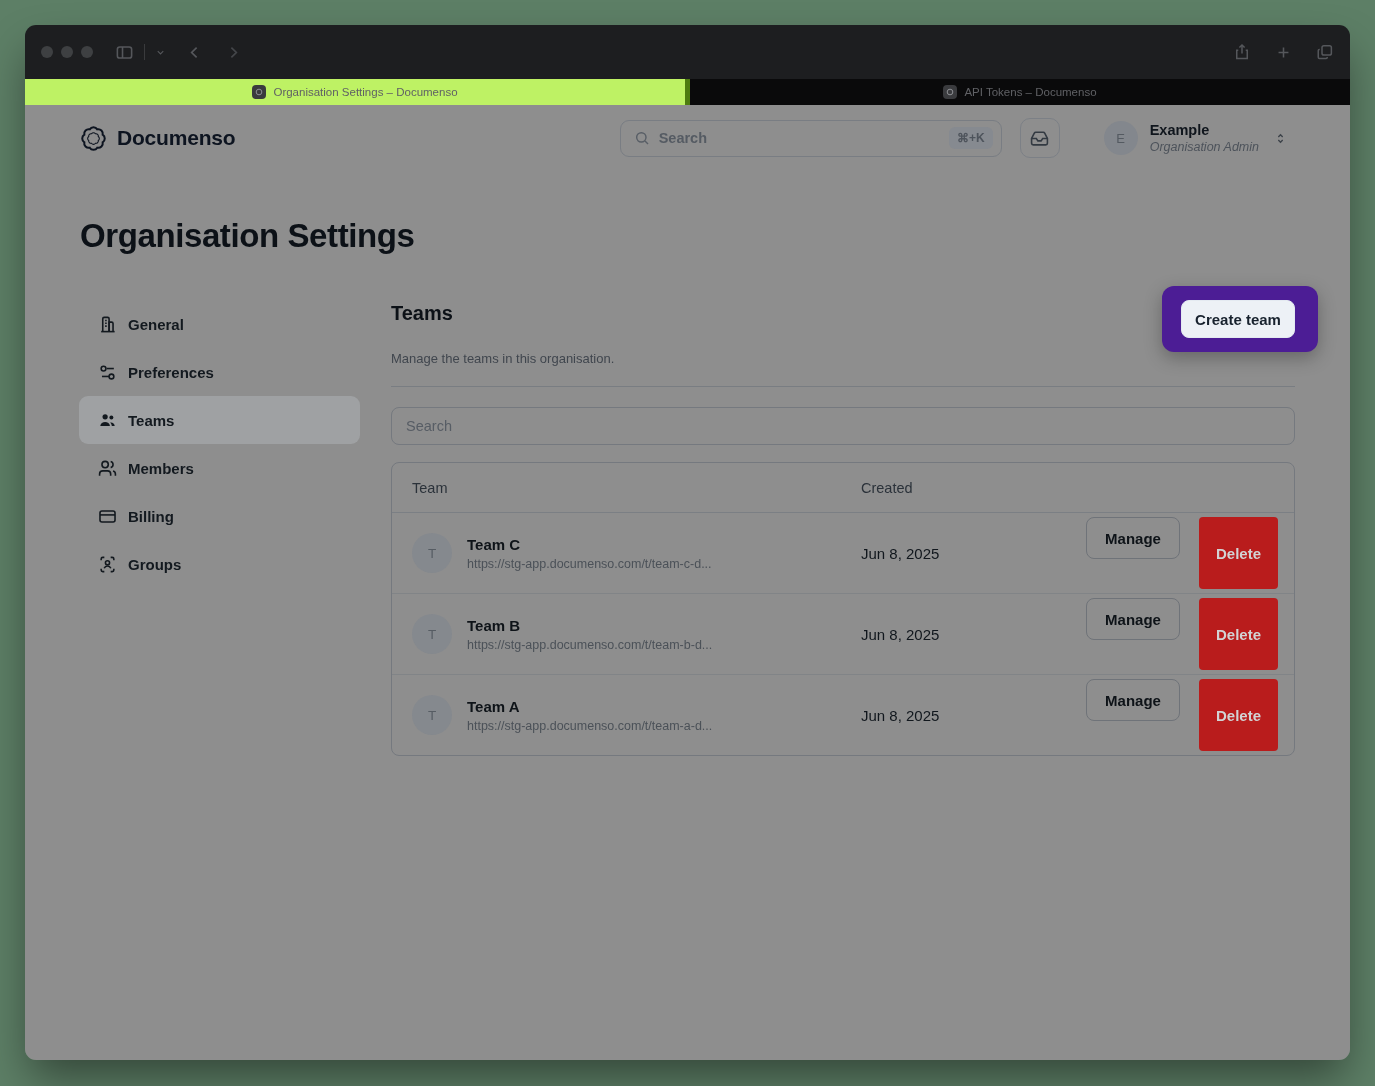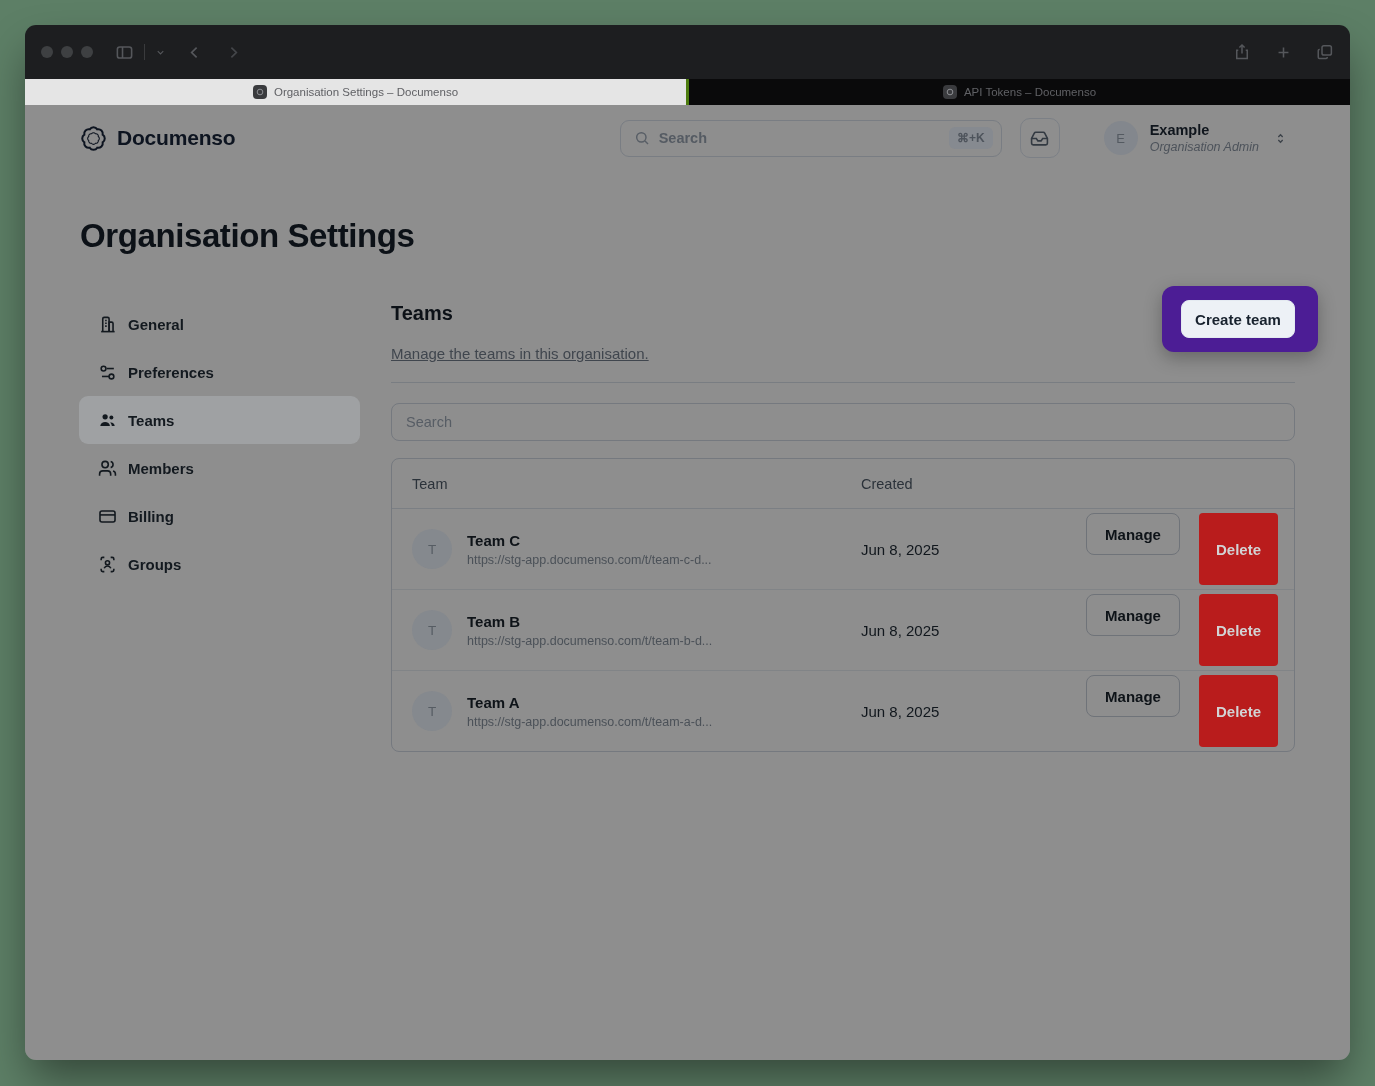--- a/index.html
+++ b/index.html
@@ -17,21 +17,21 @@
   .traffic{display:flex;gap:8px;margin-right:22px;}
   .light{width:12px;height:12px;border-radius:50%;background:#3e4042;}
   .tb-icon{color:#55575b;display:flex;align-items:center;justify-content:center;}
   .tb-sep{width:1px;height:16px;background:#3a3b3d;margin:0 10px;}
   .nav-arrows{display:flex;gap:22px;margin-left:20px;}
   .tb-right{margin-left:auto;display:flex;gap:24px;align-items:center;}
 
   .tabbar{height:26px;background:#0a0a0b;display:flex;flex-shrink:0;}
   .tab{flex:1;display:flex;align-items:center;justify-content:center;gap:7px;
     font-size:11.5px;color:#606165;}
-  .tab.active{background:#e5e5e5;border-right:3px solid #4d7c0f;}
+  .tab.active{background:#bef264;border-right:5px solid #4d7c0f;}
   .favicon{width:14px;height:14px;border-radius:4px;background:#3a3b3e;
     display:flex;align-items:center;justify-content:center;color:#8e9094;}
 
   
   .page{flex:1;background:#8e8e8e;position:relative;overflow:hidden;color:#0d1117;}
 
   .app-header{height:66px;display:flex;align-items:center;padding:0 62px 0 55px;}
   .brand{display:flex;align-items:center;gap:10px;font-size:21px;font-weight:700;
     color:#0d1420;letter-spacing:-.2px;}
   .brand svg{color:#0d1420;}
@@ -57,21 +57,21 @@
 
   .main{display:flex;padding:30px 55px 0 54px;gap:31px;box-sizing:border-box;}
   .nav{width:281px;flex-shrink:0;}
   .nav-item{height:48px;display:flex;align-items:center;gap:11px;padding:0 19px;
     border-radius:9px;font-size:15px;font-weight:600;color:#13191f;box-sizing:border-box;}
   .nav-item.active{background:#9fa1a3;}
   .nav-item svg{color:#13191f;}
 
   .content{flex:1;min-width:0;}
   h2.section-title{margin:2px 0 0;font-size:20px;font-weight:700;color:#0c1117;}
-  .section-sub{margin-top:20px;font-size:15px;color:#40464e;text-decoration:underline;}
+  .section-sub{margin-top:26px;font-size:13px;color:#40464e;}
   .rule{margin-top:20px;border-top:1px solid #797d82;height:0;}
   .table-search{margin-top:20px;width:100%;height:38px;box-sizing:border-box;
     border:1px solid #75797f;border-radius:8px;background:#8e8e8e;padding:0 14px;
     font-size:14.5px;font-family:"Liberation Sans",sans-serif;color:#20262d;outline:none;}
   .table-search::placeholder{color:#575d65;}
 
   .table{margin-top:17px;border:1px solid #75797f;border-radius:8px;overflow:hidden;}
   .thead{display:grid;grid-template-columns:449px 1fr;align-items:center;height:49px;
     padding:0 20px;font-size:14.5px;font-weight:500;color:#2b323a;
     border-bottom:1px solid #7b7f84;}

